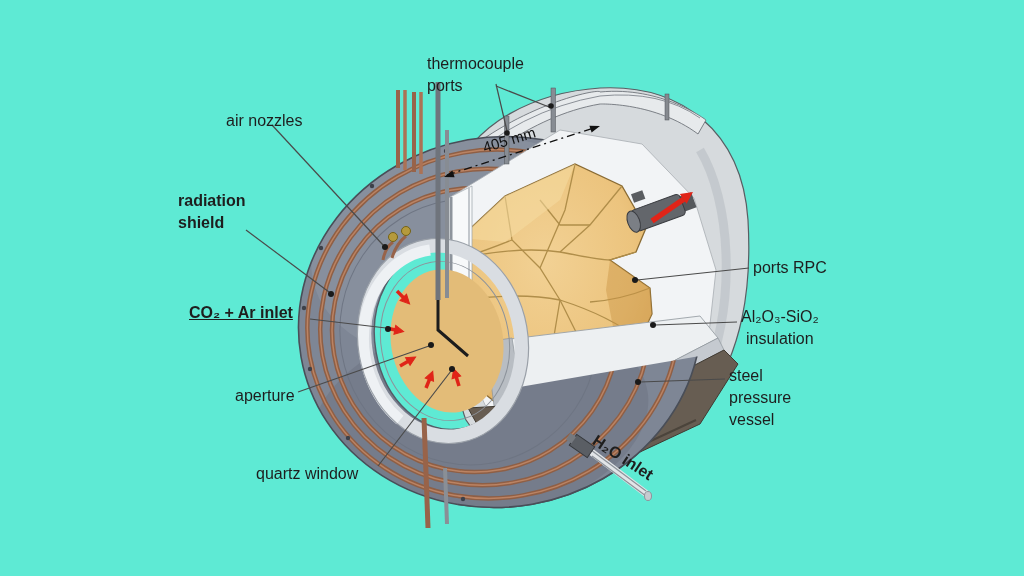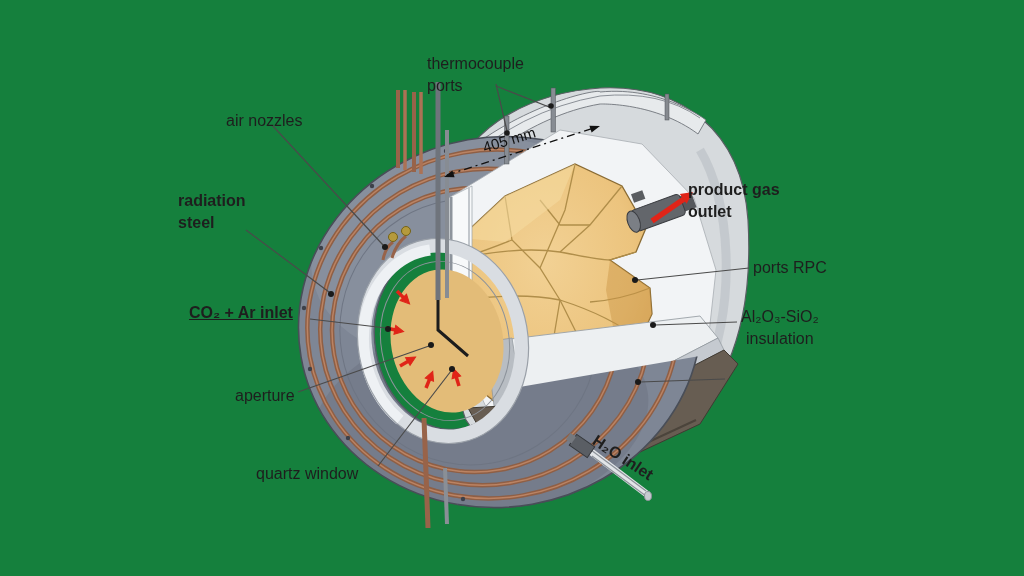--- a/index.html
+++ b/index.html
@@ -1,16 +1,16 @@
 <!DOCTYPE html>
 <html><head>
 <meta charset="utf-8">
 <style>
   html,body{margin:0;padding:0;background:#ffffff;}
-  .canvas{position:relative;width:1024px;height:576px;background:#15803d;overflow:hidden;
+  .canvas{position:relative;width:1024px;height:576px;background:#5eead4;overflow:hidden;
           font-family:"Liberation Sans",sans-serif;}
   .figure-svg{position:absolute;left:0;top:0;}
   .label{position:absolute;font-size:16px;line-height:1.38;color:#1e1e1e;white-space:nowrap;}
   .label.bold{font-weight:bold;}
   .label span{display:block;}
   .dim-label{position:absolute;font-size:15px;color:#111;transform:rotate(-17deg);transform-origin:center;}
   .rot-label{transform:rotate(33deg);transform-origin:left top;}
 </style>
 </head>
 <body>
@@ -225,51 +225,52 @@
   <span>thermocouple</span>
   <span>ports</span>
 </div>
 
 <div class="label" style="left:186px;top:110px;margin-left:40px;">
   <span>air nozzles</span>
 </div>
 
 <div class="label" style="left:178px;top:190px;font-weight:bold;">
   <span>radiation</span>
-  <span>steel</span>
+  <span>shield</span>
 </div>
 
 <div class="label bold" style="left:189px;top:302px;text-decoration:underline;">
   <span>CO₂ + Ar inlet</span>
 </div>
 
 <div class="label" style="left:235px;top:385px;">
   <span>aperture</span>
 </div>
 
 <div class="label" style="left:256px;top:463px;text-align:center;">
   <span>quartz window</span>
 </div>
 
 <div class="dim-label" style="left:482px;top:131px;">
   <span>405 mm</span>
 </div>
 
-<div class="label bold" style="left:688px;top:179px;">
-  <span>product gas</span>
-  <span>outlet</span>
-</div>
 
 <div class="label" style="left:753px;top:257px;">
   <span>ports RPC</span>
 </div>
 
 <div class="label" style="left:741px;top:306px;text-align:center;">
   <span>Al₂O₃-SiO₂</span>
   <span>insulation</span>
 </div>
 
+<div class="label" style="left:729px;top:365px;">
+  <span>steel</span>
+  <span>pressure</span>
+  <span>vessel</span>
+</div>
 
 <div class="label bold rot-label" style="left:600px;top:430px;">
   <span>H₂O inlet</span>
 </div>
 
 </div>
 
 </body></html>

